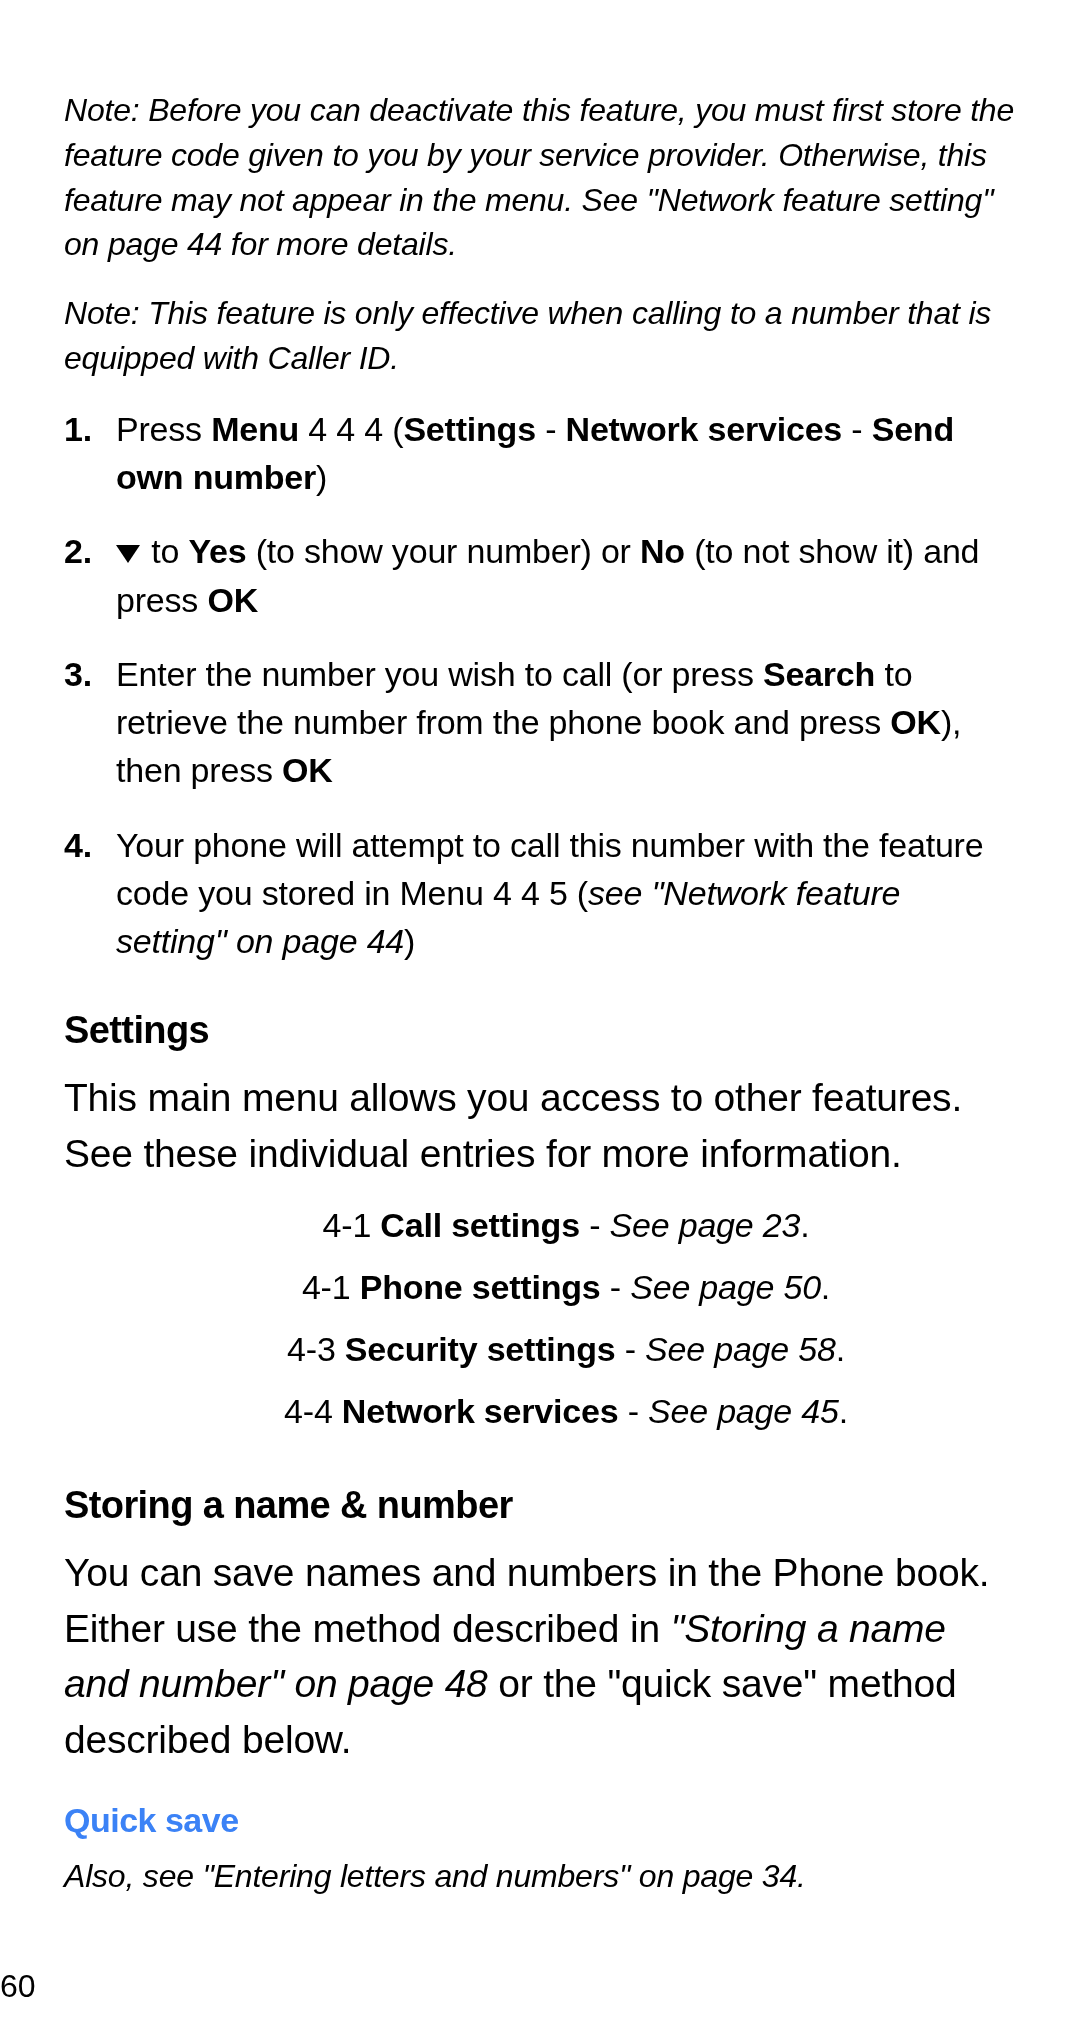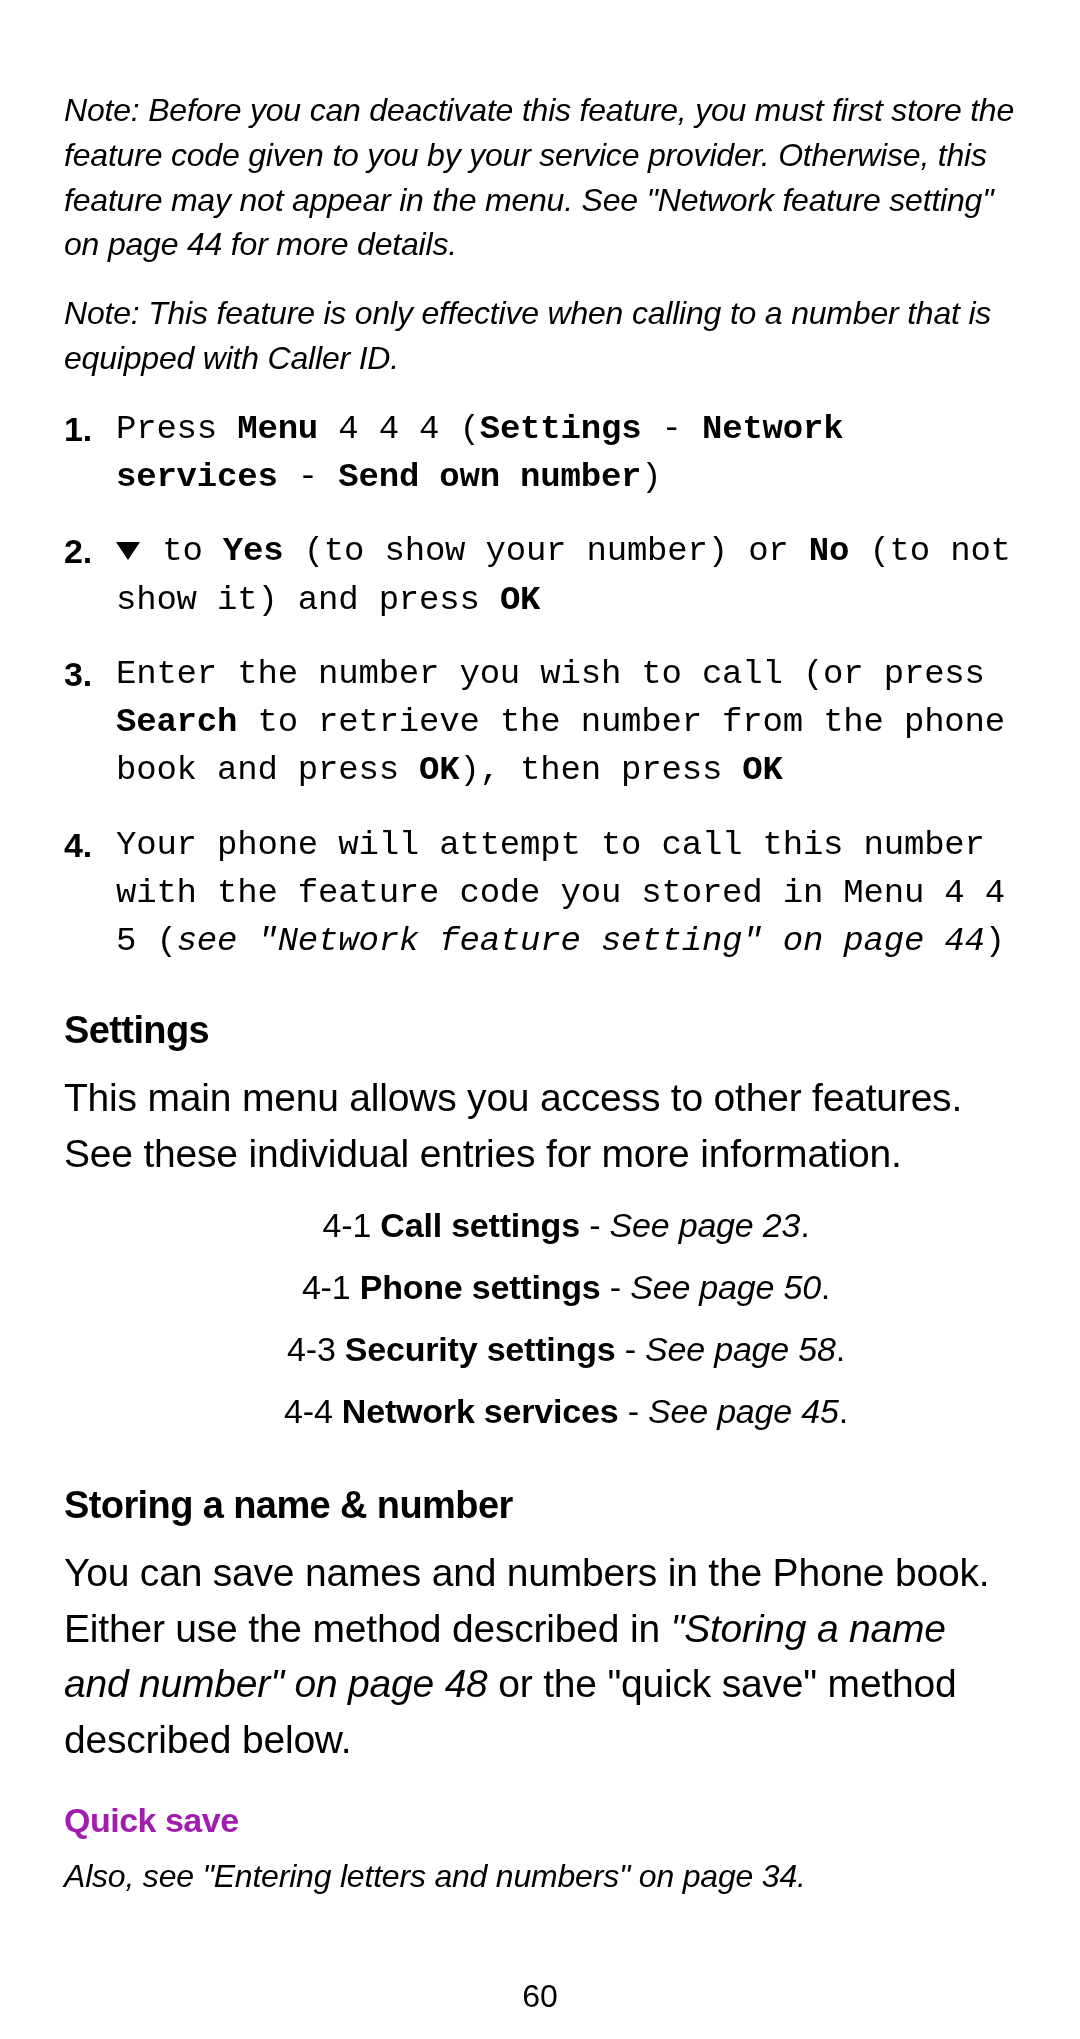--- a/index.html
+++ b/index.html
@@ -36,21 +36,20 @@
     margin-bottom: 26px;
     letter-spacing: -0.2px;
   }
   .li .num {
     font-weight: 700;
     width: 52px;
     flex-shrink: 0;
   }
   .li .body {
     flex: 1;
-    font-family: Liberation Mono, monospace;
   }
   .b { font-weight: 700; }
   .i { font-style: italic; }
   .arrow-down {
     display: inline-block;
     width: 0;
     height: 0;
     border-left: 12px solid transparent;
     border-right: 12px solid transparent;
     border-top: 18px solid #000;
@@ -62,21 +61,21 @@
   .h2 {
     font-weight: 800;
     font-size: 38px;
     margin-top: 44px;
     margin-bottom: 18px;
     letter-spacing: -0.6px;
   }
   .h3 {
     font-weight: 800;
     font-size: 34px;
-    color: #a21caf;
+    color: #3b82f6;
     margin-top: 34px;
     margin-bottom: 14px;
     letter-spacing: -0.5px;
   }
   .p {
     font-size: 39px;
     line-height: 1.42;
     margin-bottom: 16px;
     letter-spacing: -0.2px;
   }
@@ -87,22 +86,21 @@
     letter-spacing: -0.2px;
     text-align: center;
   }
   .settings-item {
     margin-bottom: 4px;
   }
   .page-number {
     position: absolute;
     left: 0;
     right: 0;
-    bottom: 24px;
-    text-align: center;
+    bottom: 34px;
     font-size: 32px;
   }
 </style>
 </head>
 <body>
 
 <div class="page">
 
   <div class="note">Note: Before you can deactivate this feature, you must first store the feature code given to you by your service provider. Otherwise, this feature may not appear in the menu. See "Network feature setting" on page 44 for more details.</div>
   <div class="note">Note: This feature is only effective when calling to a number that is equipped with Caller ID.</div>

